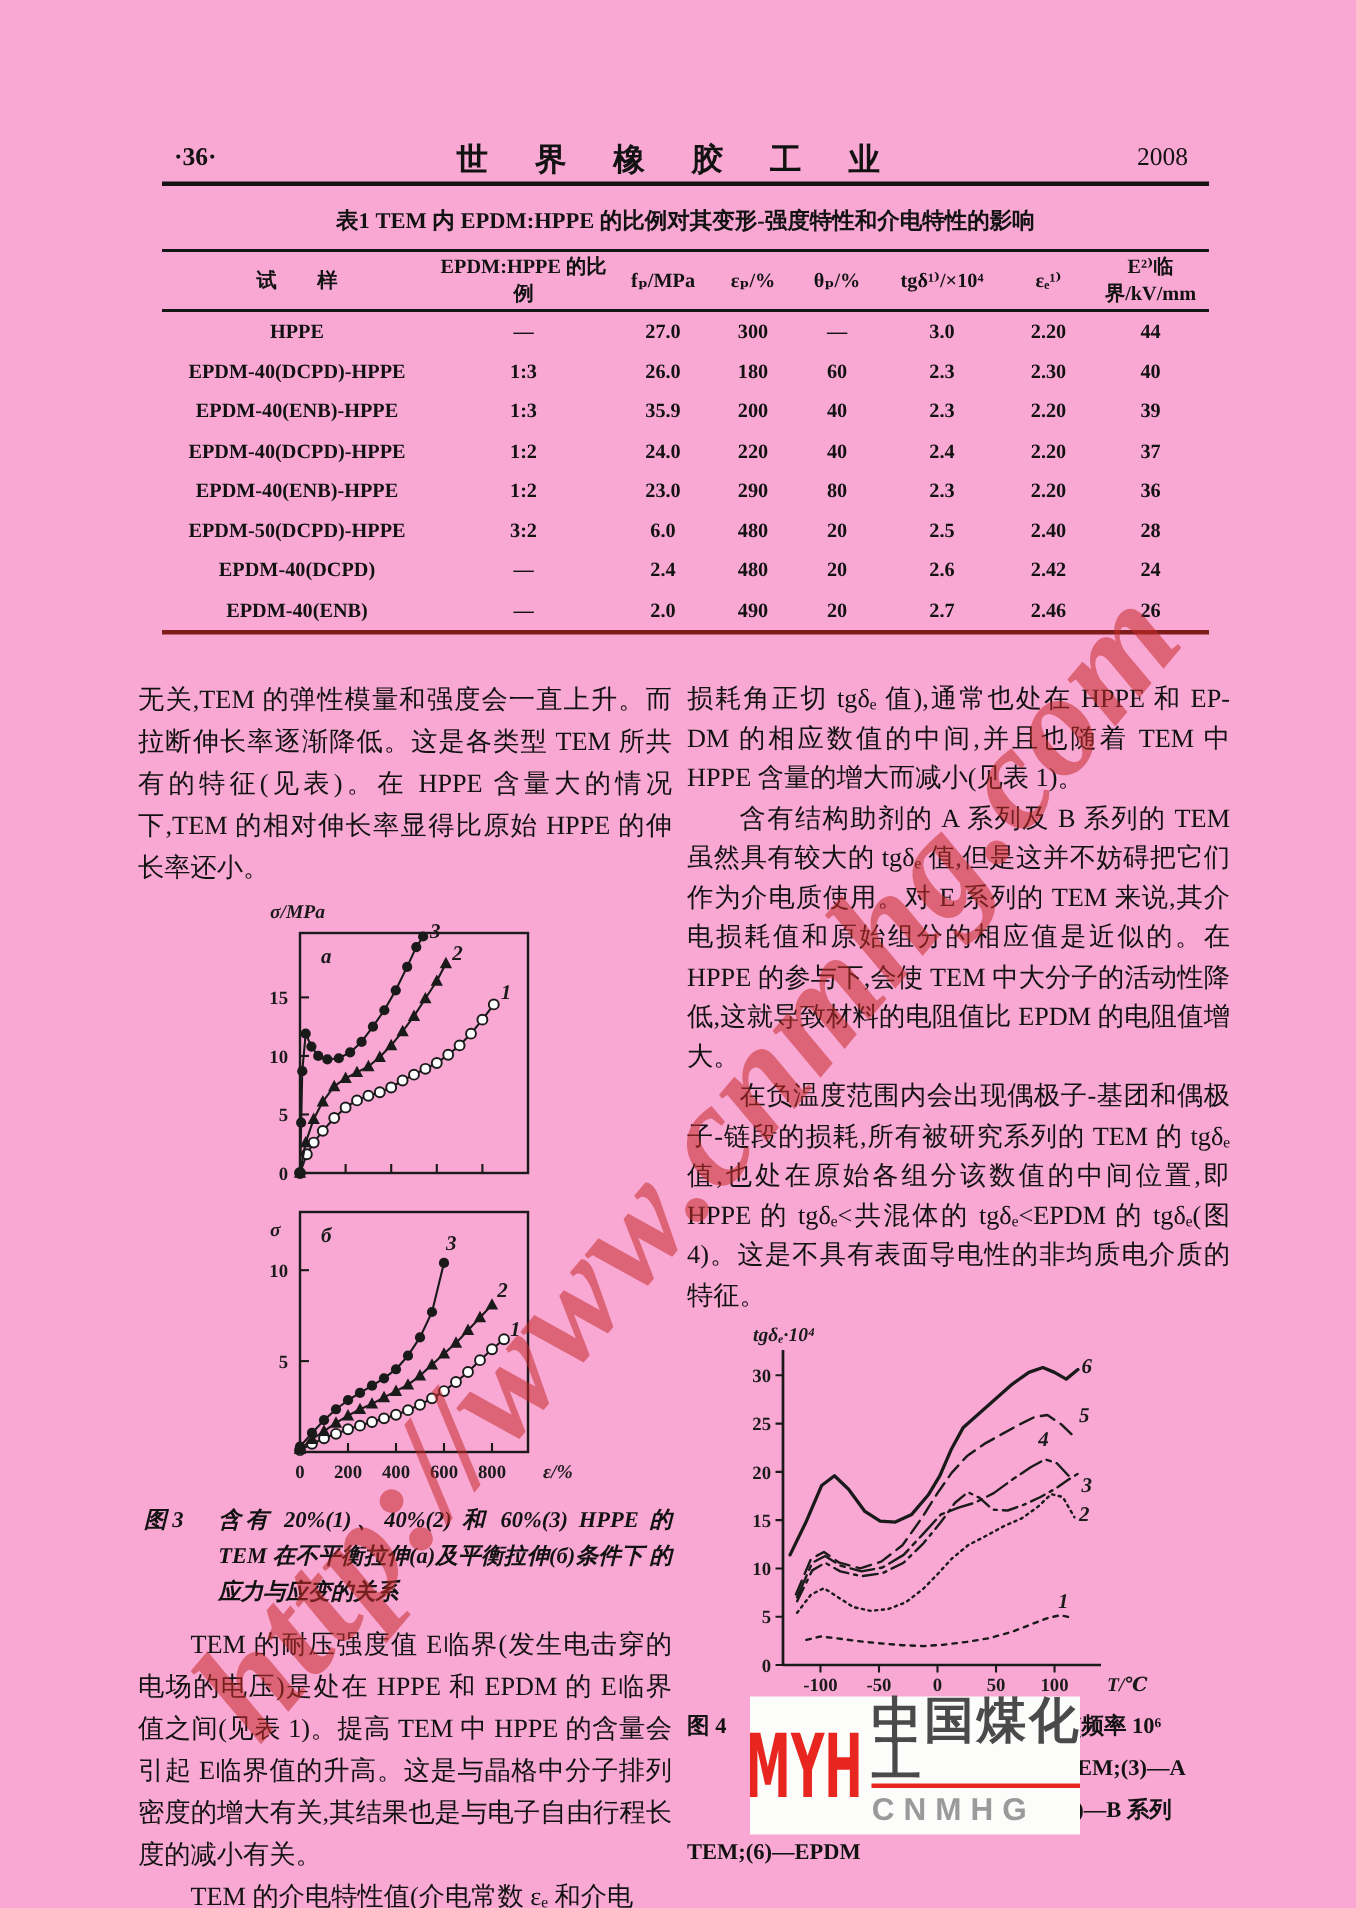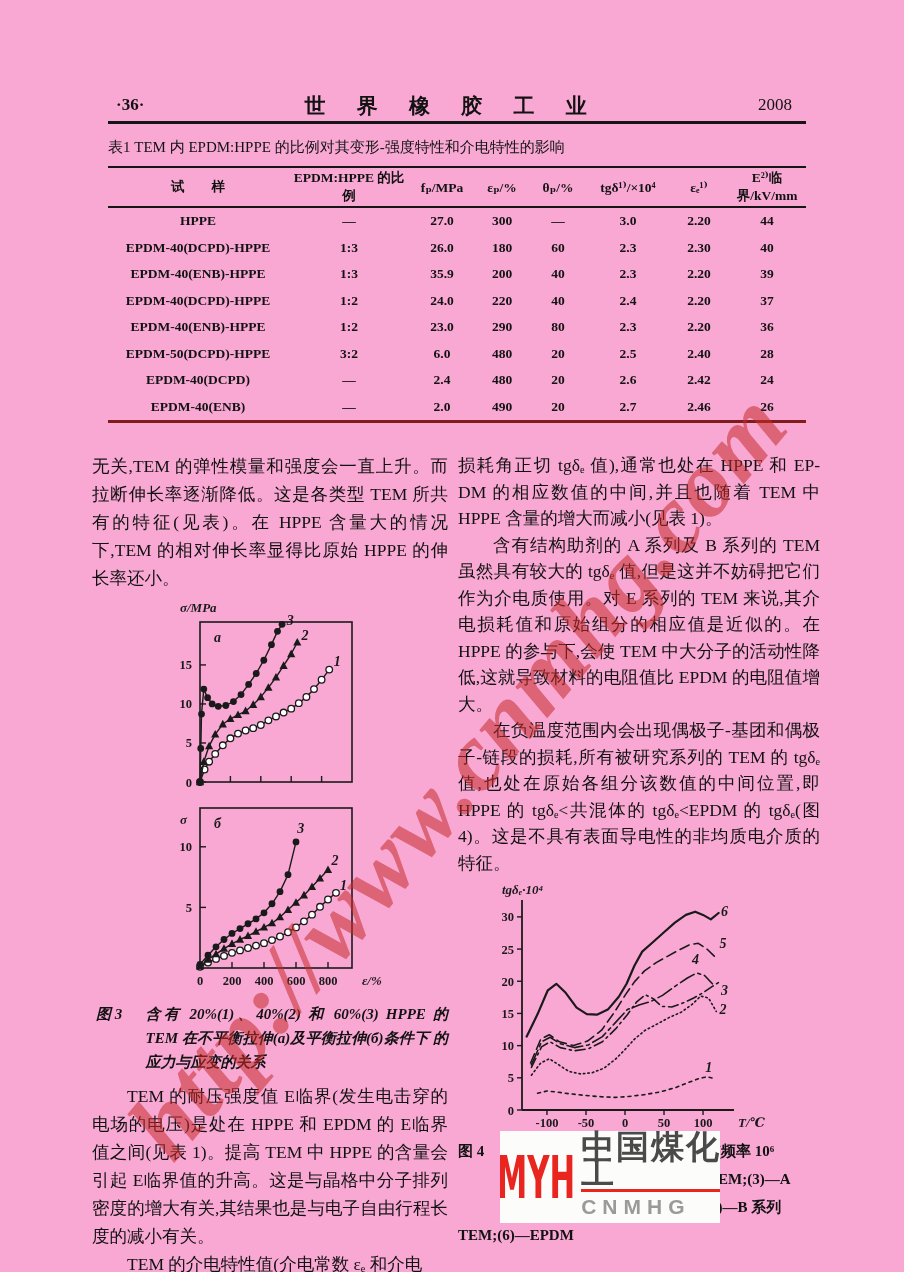--- a/index.html
+++ b/index.html
@@ -6,21 +6,21 @@
   .page{position:relative;width:904px;height:1272px;background:#f9a8d4;margin:0 auto;
         overflow:hidden;font-family:"Liberation Serif","DejaVu Serif",serif;color:#121212;}
   
   .pagenum{position:absolute;left:116px;top:95px;font-size:17px;font-weight:bold;}
   .journal{position:absolute;left:0;right:0;top:92px;text-align:center;font-size:21px;
            font-weight:bold;letter-spacing:13px;}
   .year{position:absolute;right:112px;top:95px;font-size:17px;}
   .headrule{position:absolute;left:108px;top:121px;width:698px;height:3px;background:#151515;}
   
   .tablewrap{position:absolute;left:108px;top:138px;width:698px;}
-  .tabletitle{text-align:left;font-weight:normal;font-size:15px;margin-bottom:9px;}
+  .tabletitle{text-align:center;font-weight:bold;font-size:15px;margin-bottom:9px;}
   table.data{width:698px;border-collapse:collapse;border-top:2.5px solid #151515;
              border-bottom:3px solid #7f1d1d;table-layout:fixed;}
   table.data th{border-bottom:2px solid #151515;height:38px;font-size:13.5px;font-weight:bold;
                 text-align:center;padding:0 2px;}
   table.data td{height:26.5px;font-size:13.5px;font-weight:bold;text-align:center;padding:0 2px;}
   .notes{margin-top:7px;padding-left:12px;font-size:13px;line-height:24px;}
   
   .col{position:absolute;top:452px;font-size:17.5px;text-align:justify;}
   .col p{margin:0;}
   .leftcol{left:92px;width:356px;line-height:28px;}

